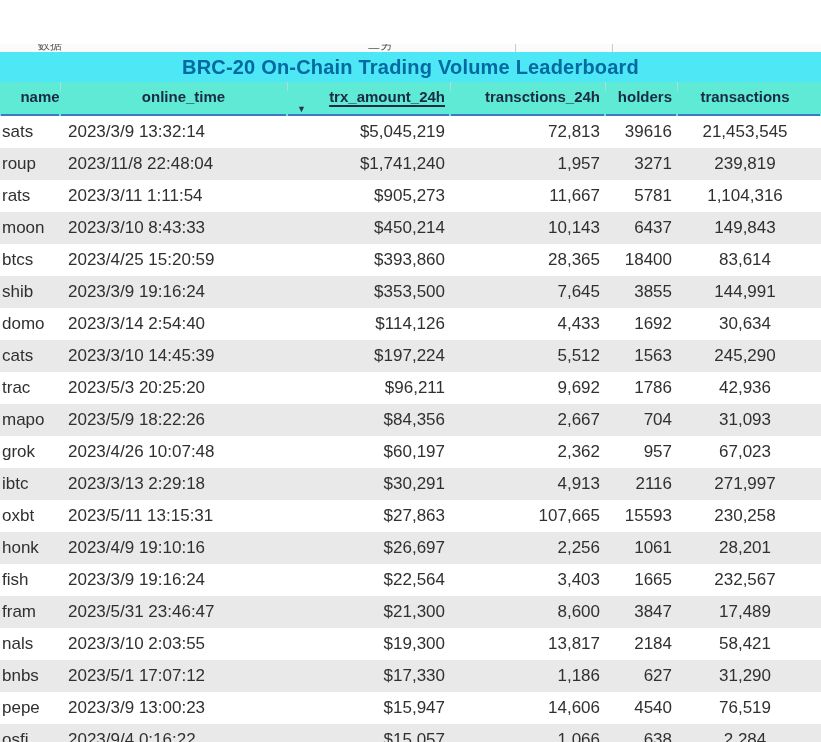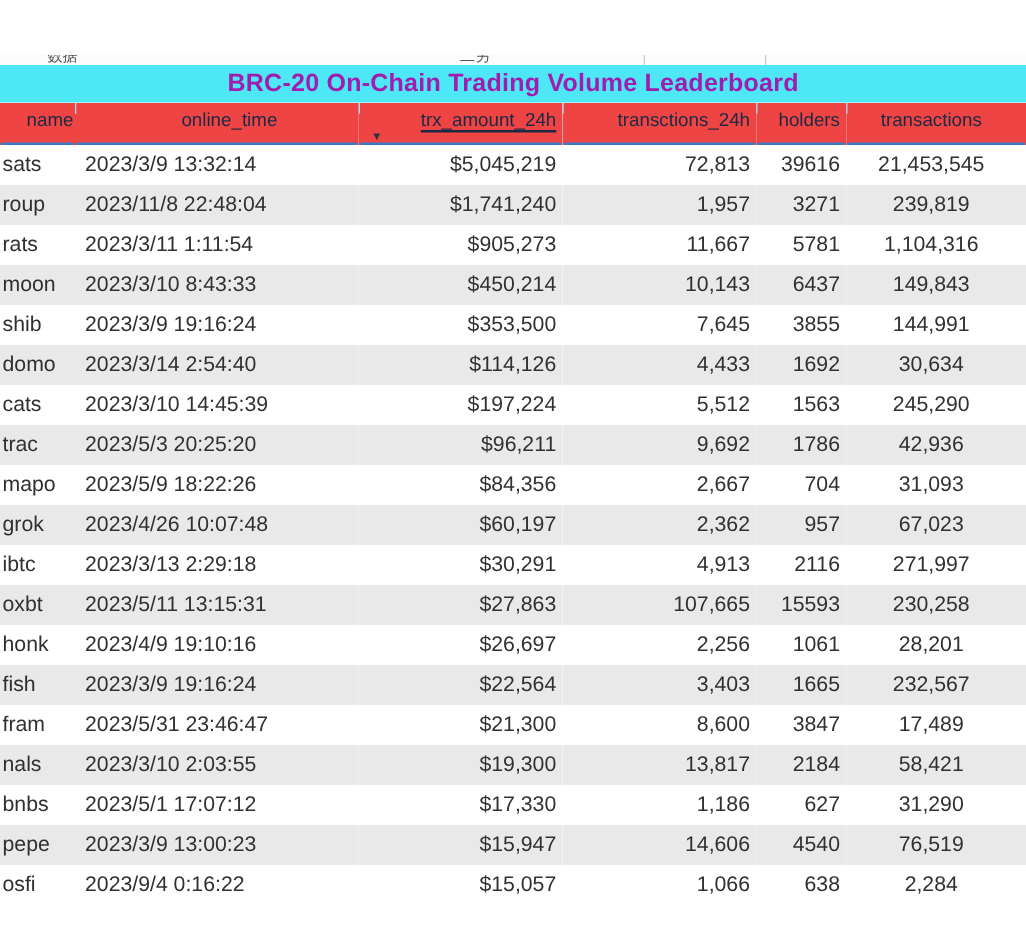--- a/index.html
+++ b/index.html
@@ -14,27 +14,27 @@
   html,body{width:821px;height:742px;overflow:hidden;background:#fff;
     font-family:"Liberation Sans","DejaVu Sans",sans-serif;}
 
   
   .top-strip{position:relative;height:8px;background:#fbfbfb;overflow:hidden;margin-top:44px;}
   .top-strip .frag{position:absolute;top:-7px;font-size:12px;color:#555;white-space:nowrap;}
   .top-strip .tick{position:absolute;top:0;width:1px;height:8px;background:#c9c9c9;}
 
   
   .title-bar{height:30px;background:var(--title-bg);display:flex;align-items:center;justify-content:center;}
-  .title-bar h1{font-size:20px;font-weight:bold;color:#a21caf;letter-spacing:.2px;}
+  .title-bar h1{font-size:20px;font-weight:bold;color:#0369a1;letter-spacing:.2px;}
 
   table{width:821px;border-collapse:collapse;table-layout:fixed;}
   thead th{
     position:relative;height:34px;vertical-align:middle;
-    font-size:15px;font-weight:normal;color:var(--header-text);
-    background:#ef4444;white-space:nowrap;
+    font-size:15px;font-weight:bold;color:var(--header-text);
+    background:#5eead4;white-space:nowrap;
   }
   thead th::after{ 
     content:"";position:absolute;left:1px;right:1px;bottom:0;height:2px;
     background:var(--header-underline);
   }
   thead th:not(:first-child)::before{ 
     content:"";position:absolute;left:0;top:0;width:1px;height:9px;background:var(--tick);
   }
   thead th .label{position:relative;top:-3px;}
   thead th.sorted .label{text-decoration:underline;text-underline-offset:3px;text-decoration-thickness:2px;}
@@ -114,20 +114,28 @@
       </tr>
       <tr>
         <td class="cell-name align-left">moon</td>
         <td class="cell-online_time align-left">2023/3/10 8:43:33</td>
         <td class="cell-trx_amount_24h align-right">$450,214</td>
         <td class="cell-transctions_24h align-right">10,143</td>
         <td class="cell-holders align-right">6437</td>
         <td class="cell-transactions align-right">149,843</td>
       </tr>
       <tr>
+        <td class="cell-name align-left">btcs</td>
+        <td class="cell-online_time align-left">2023/4/25 15:20:59</td>
+        <td class="cell-trx_amount_24h align-right">$393,860</td>
+        <td class="cell-transctions_24h align-right">28,365</td>
+        <td class="cell-holders align-right">18400</td>
+        <td class="cell-transactions align-right">83,614</td>
+      </tr>
+      <tr>
         <td class="cell-name align-left">shib</td>
         <td class="cell-online_time align-left">2023/3/9 19:16:24</td>
         <td class="cell-trx_amount_24h align-right">$353,500</td>
         <td class="cell-transctions_24h align-right">7,645</td>
         <td class="cell-holders align-right">3855</td>
         <td class="cell-transactions align-right">144,991</td>
       </tr>
       <tr>
         <td class="cell-name align-left">domo</td>
         <td class="cell-online_time align-left">2023/3/14 2:54:40</td>

